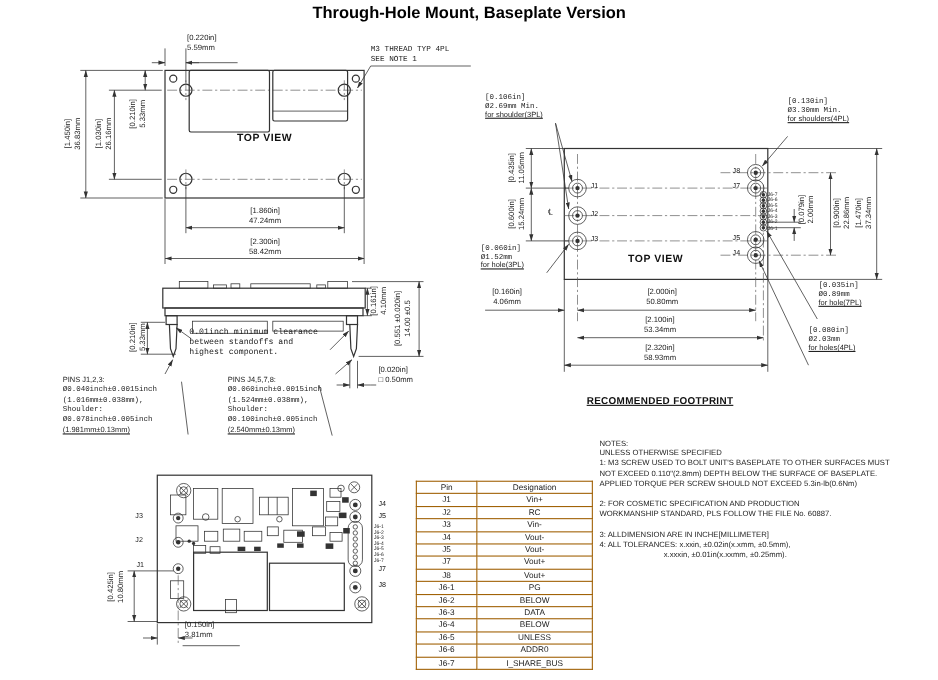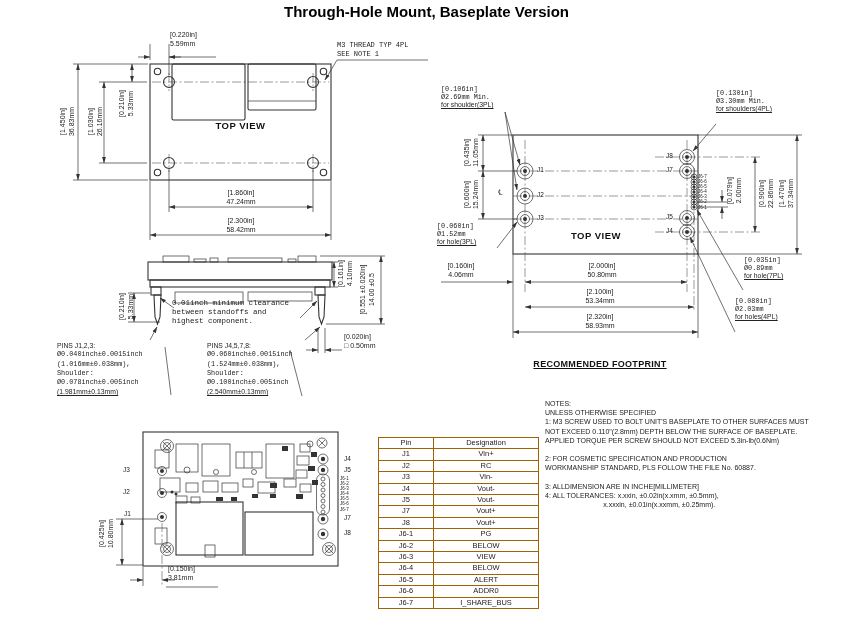--- a/index.html
+++ b/index.html
@@ -486,29 +486,29 @@
     <tr>
             <td>J6-1</td>
             <td>PG</td>
           </tr>
     <tr>
             <td>J6-2</td>
             <td>BELOW</td>
           </tr>
     <tr>
             <td>J6-3</td>
-            <td>VIEW</td>
+            <td>DATA</td>
           </tr>
     <tr>
             <td>J6-4</td>
             <td>BELOW</td>
           </tr>
     <tr>
             <td>J6-5</td>
-            <td>ALERT</td>
+            <td>UNLESS</td>
           </tr>
     <tr>
             <td>J6-6</td>
             <td>ADDR0</td>
           </tr>
     <tr>
             <td>J6-7</td>
             <td>I_SHARE_BUS</td>
           </tr>
   </tbody>

